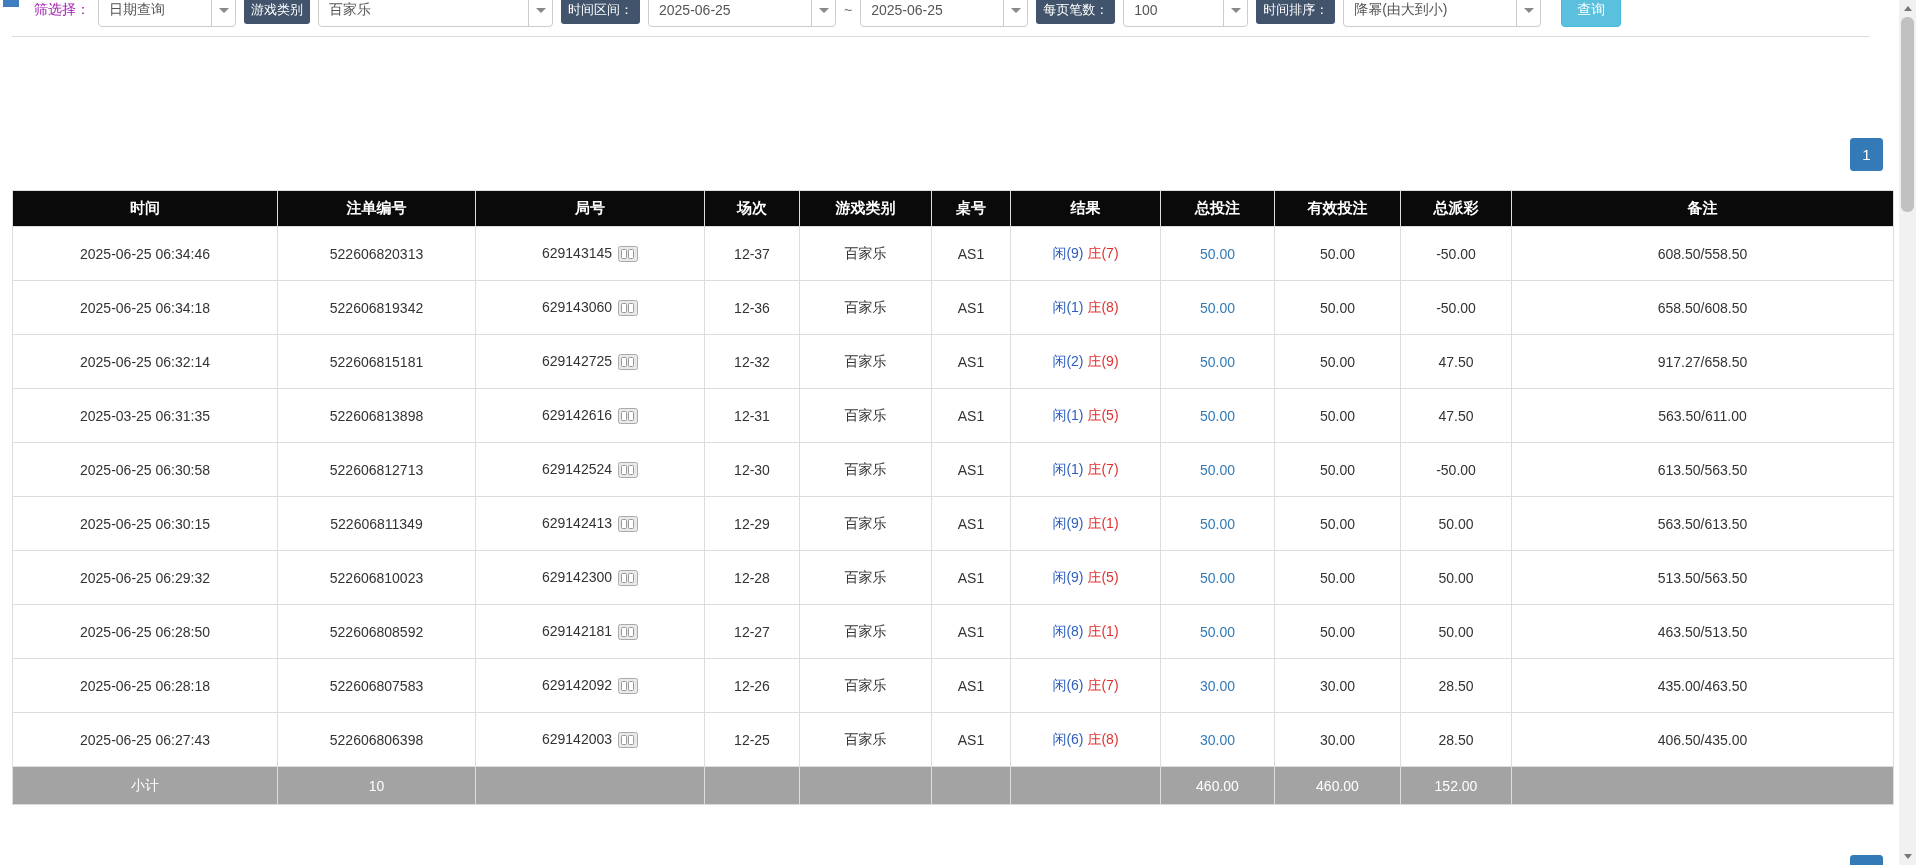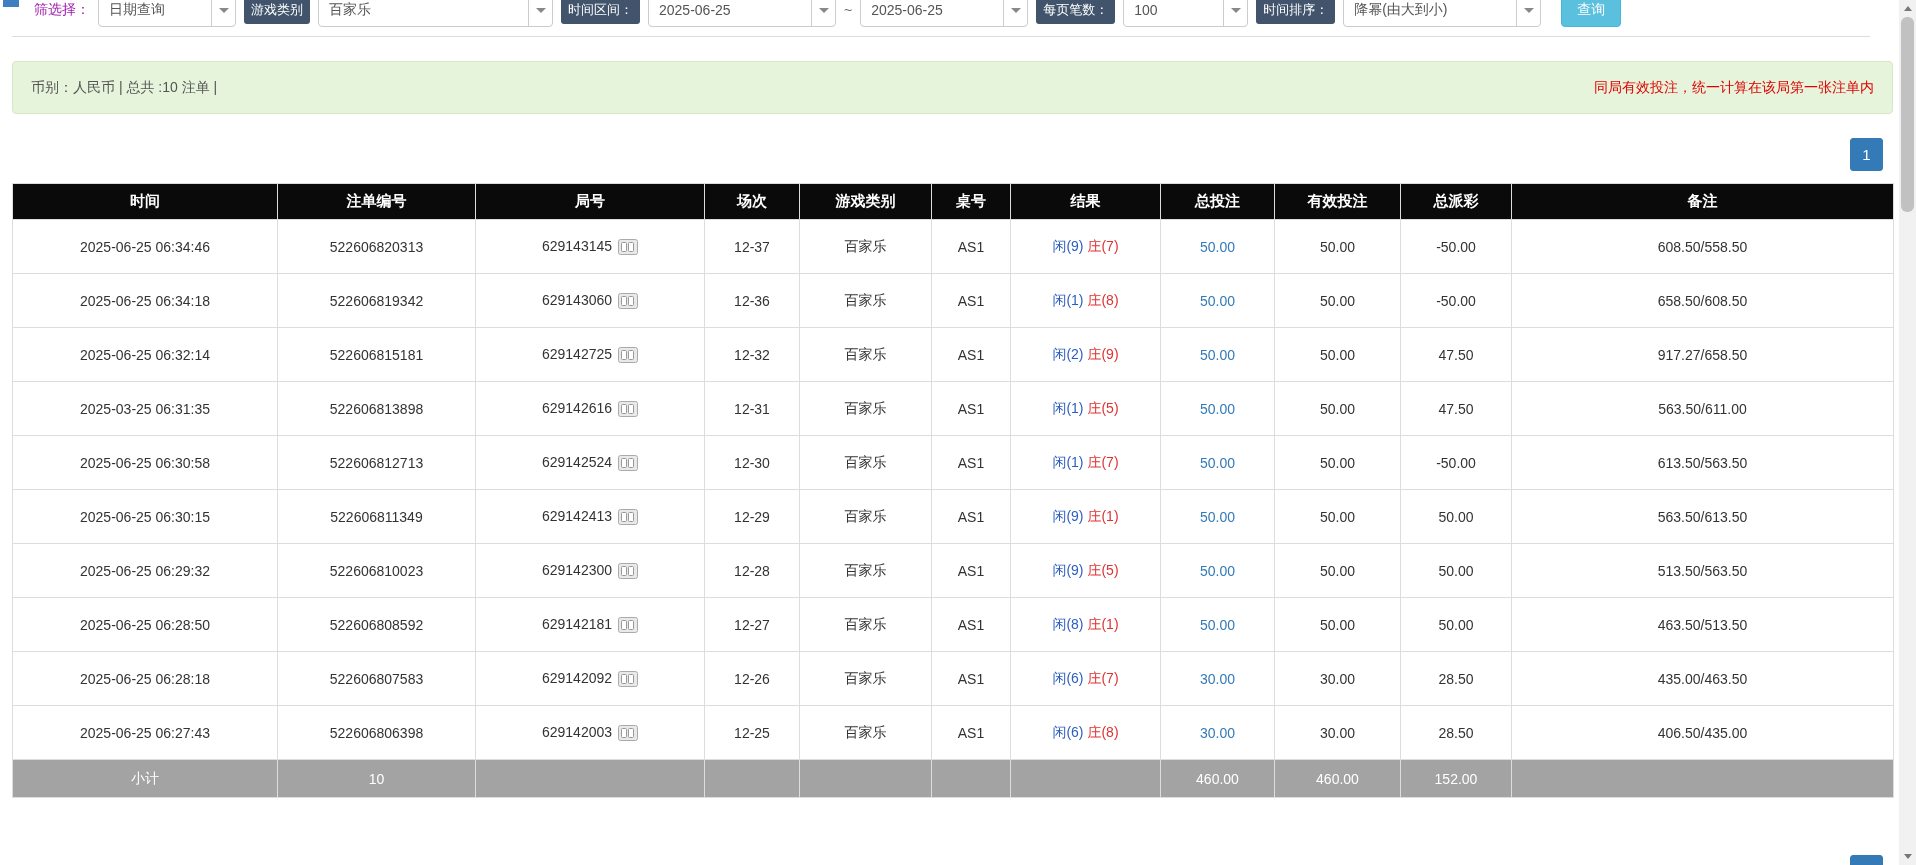--- a/index.html
+++ b/index.html
@@ -37,21 +37,21 @@
 
   
   .pg-row { position:absolute; left:12px; width:1881px; display:flex; justify-content:flex-end; }
   .pg-top { top:138px; }
   .pg-bottom { top:855px; }
   .pg-btn { width:33px; height:33px; margin-right:10px; background:#337ab7; border:1px solid #337ab7;
             color:#fff; font-size:15px; border-radius:3px; display:flex; align-items:center;
             justify-content:center; cursor:pointer; }
 
   
-  table.bet { position:absolute; left:12px; top:183px; width:1881px; border-collapse:collapse;
+  table.bet { position:absolute; left:12px; top:190px; width:1881px; border-collapse:collapse;
               table-layout:fixed; }
   table.bet th { height:36px; background:#0a0a0a; color:#fff; font-weight:bold; font-size:15px;
                  text-align:center; border:1px solid #ddd; }
   table.bet td { height:54px; background:#fff; color:#333; font-size:14px; text-align:center;
                  border:1px solid #ddd; vertical-align:middle; }
   table.bet tfoot td { background:#a3a3a3; color:#fff; height:38px; }
   .res-player { color:#2d5ebf; }
   .res-banker { color:#e03131; }
   a.bet-link { color:#337ab7; text-decoration:none; cursor:pointer; }
   td.neg { color:#e03131; }
@@ -115,24 +115,20 @@
     <span class="fbadge">时间排序：</span>
     <div class="sel w5">
       <span class="txt">降幂(由大到小)</span>
       <span class="caret-box">
           <i class="caret"></i>
         </span>
     </div>
     <button class="btn-query">查询</button>
   </div>
 
-  <div class="info-bar">
-    <span class="info-left">币别：人民币 | 总共 :10 注单 |</span>
-    <span class="info-right">同局有效投注，统一计算在该局第一张注单内</span>
-  </div>
 
   <div class="pg-row pg-top">
     <div class="pg-btn">1</div>
   </div>
 
   <table class="bet">
     <colgroup>
       <col style="width:265px">
         <col style="width:198px">
         <col style="width:229px">

